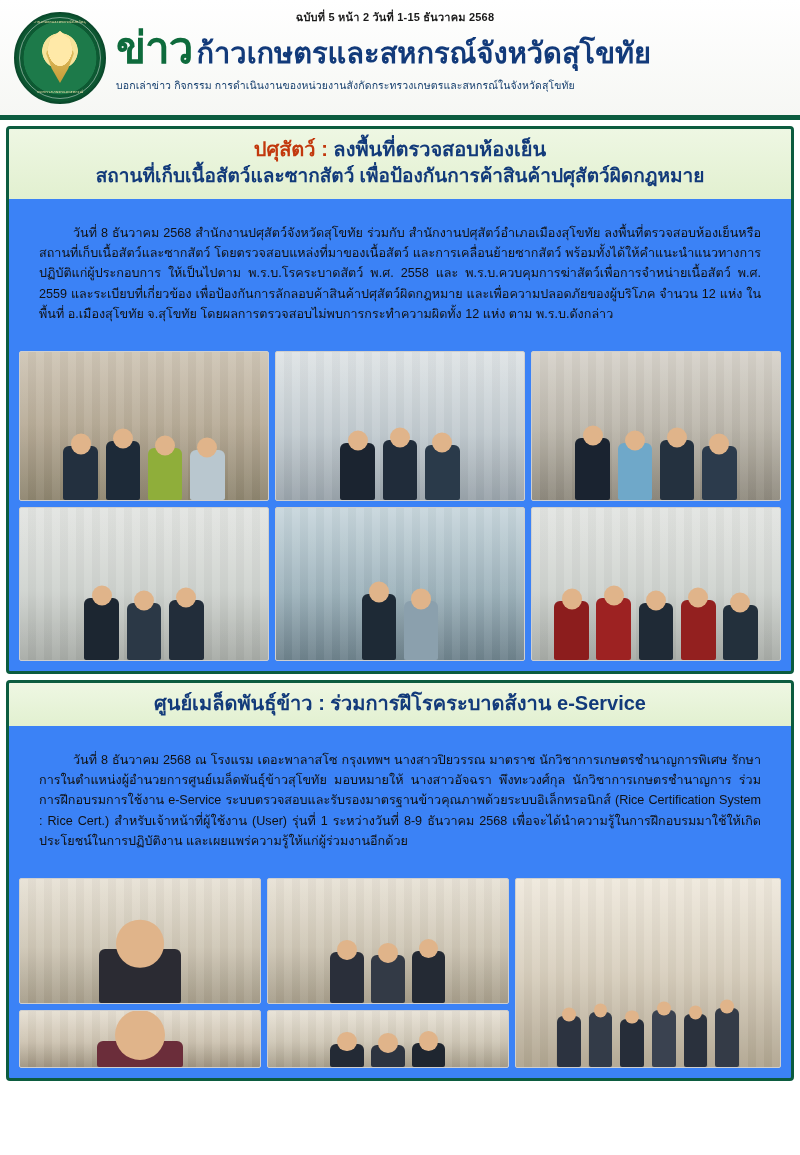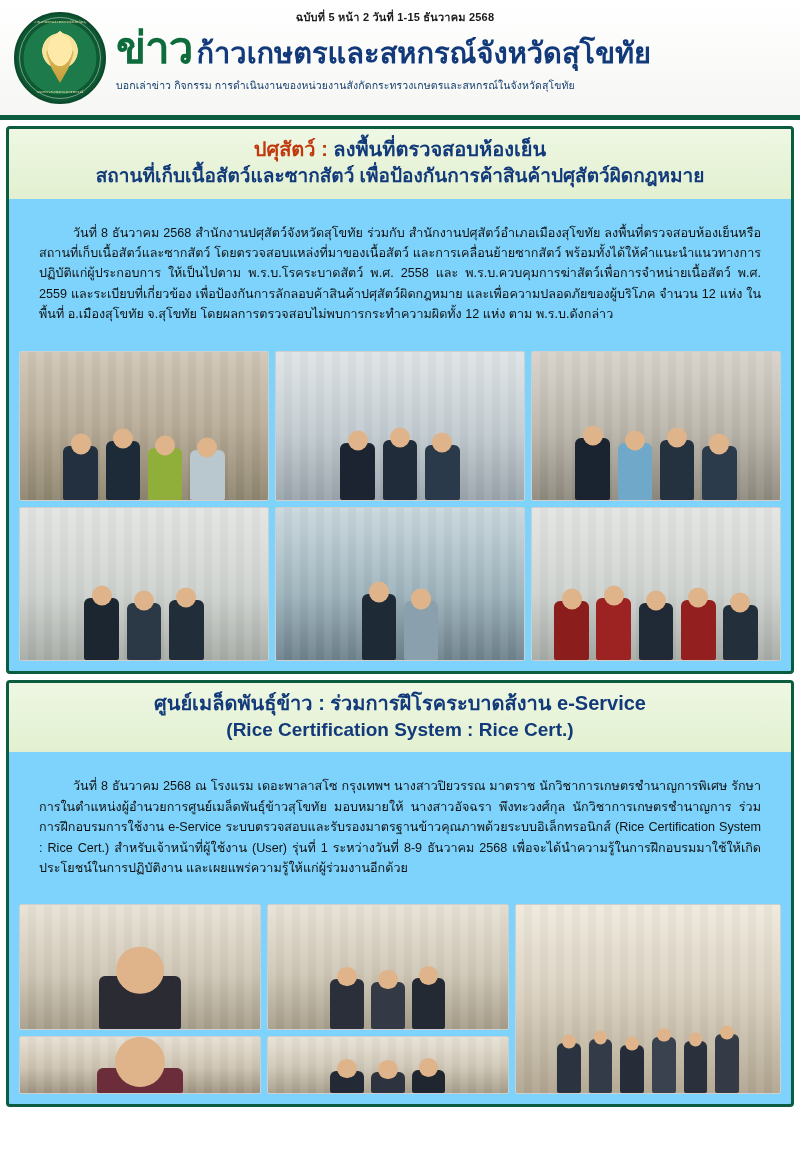--- a/index.html
+++ b/index.html
@@ -166,21 +166,21 @@
   }
 
   
   .content {
     padding: 6px 6px 0 6px;
   }
   .article {
     border: 3px solid #0c5c3f;
     border-radius: 4px;
     margin-bottom: 6px;
-    background: #7dd3fc;
+    background: #3b82f6;
     overflow: hidden;
   }
   .article .headline {
     background: linear-gradient(180deg, #eef7e3 0%, #e2f0d0 100%);
     padding: 8px 14px 10px 14px;
     text-align: center;
   }
   .headline .line1 {
     font-size: 20px;
     font-weight: bold;
@@ -438,21 +438,20 @@
           </div>
         </div>
       </div>
     </div>
 
     <div class="article">
       <div class="headline">
         <div class="line1">
           <span>ศูนย์เมล็ดพันธุ์ข้าว :</span><span> ร่วมการฝึโรคระบาดส้งาน e-Service</span>
         </div>
-        <div class="line3">(Rice Certification System : Rice Cert.)</div>
       </div>
       <div class="body-text">
         <p>วันที่ 8 ธันวาคม 2568 ณ โรงแรม เดอะพาลาสโซ กรุงเทพฯ นางสาวปิยวรรณ มาตราช นักวิชาการเกษตรชำนาญการพิเศษ รักษาการในตำแหน่งผู้อำนวยการศูนย์เมล็ดพันธุ์ข้าวสุโขทัย มอบหมายให้ นางสาวอัจฉรา พึงทะวงศ์กุล นักวิชาการเกษตรชำนาญการ ร่วมการฝึกอบรมการใช้งาน e-Service ระบบตรวจสอบและรับรองมาตรฐานข้าวคุณภาพด้วยระบบอิเล็กทรอนิกส์ (Rice Certification System : Rice Cert.) สำหรับเจ้าหน้าที่ผู้ใช้งาน (User) รุ่นที่ 1 ระหว่างวันที่ 8-9 ธันวาคม 2568 เพื่อจะได้นำความรู้ในการฝึกอบรมมาใช้ให้เกิดประโยชน์ในการปฏิบัติงาน และเผยแพร่ความรู้ให้แก่ผู้ร่วมงานอีกด้วย</p>
       </div>
       <div class="grid-article2">
         <div class="photo ph-seminar g2-a">
           <div class="bars"></div>
           <div class="people">
             <div class="fig head" style="height:74%;width:34%;background:#2b2b33"></div>
           </div>

